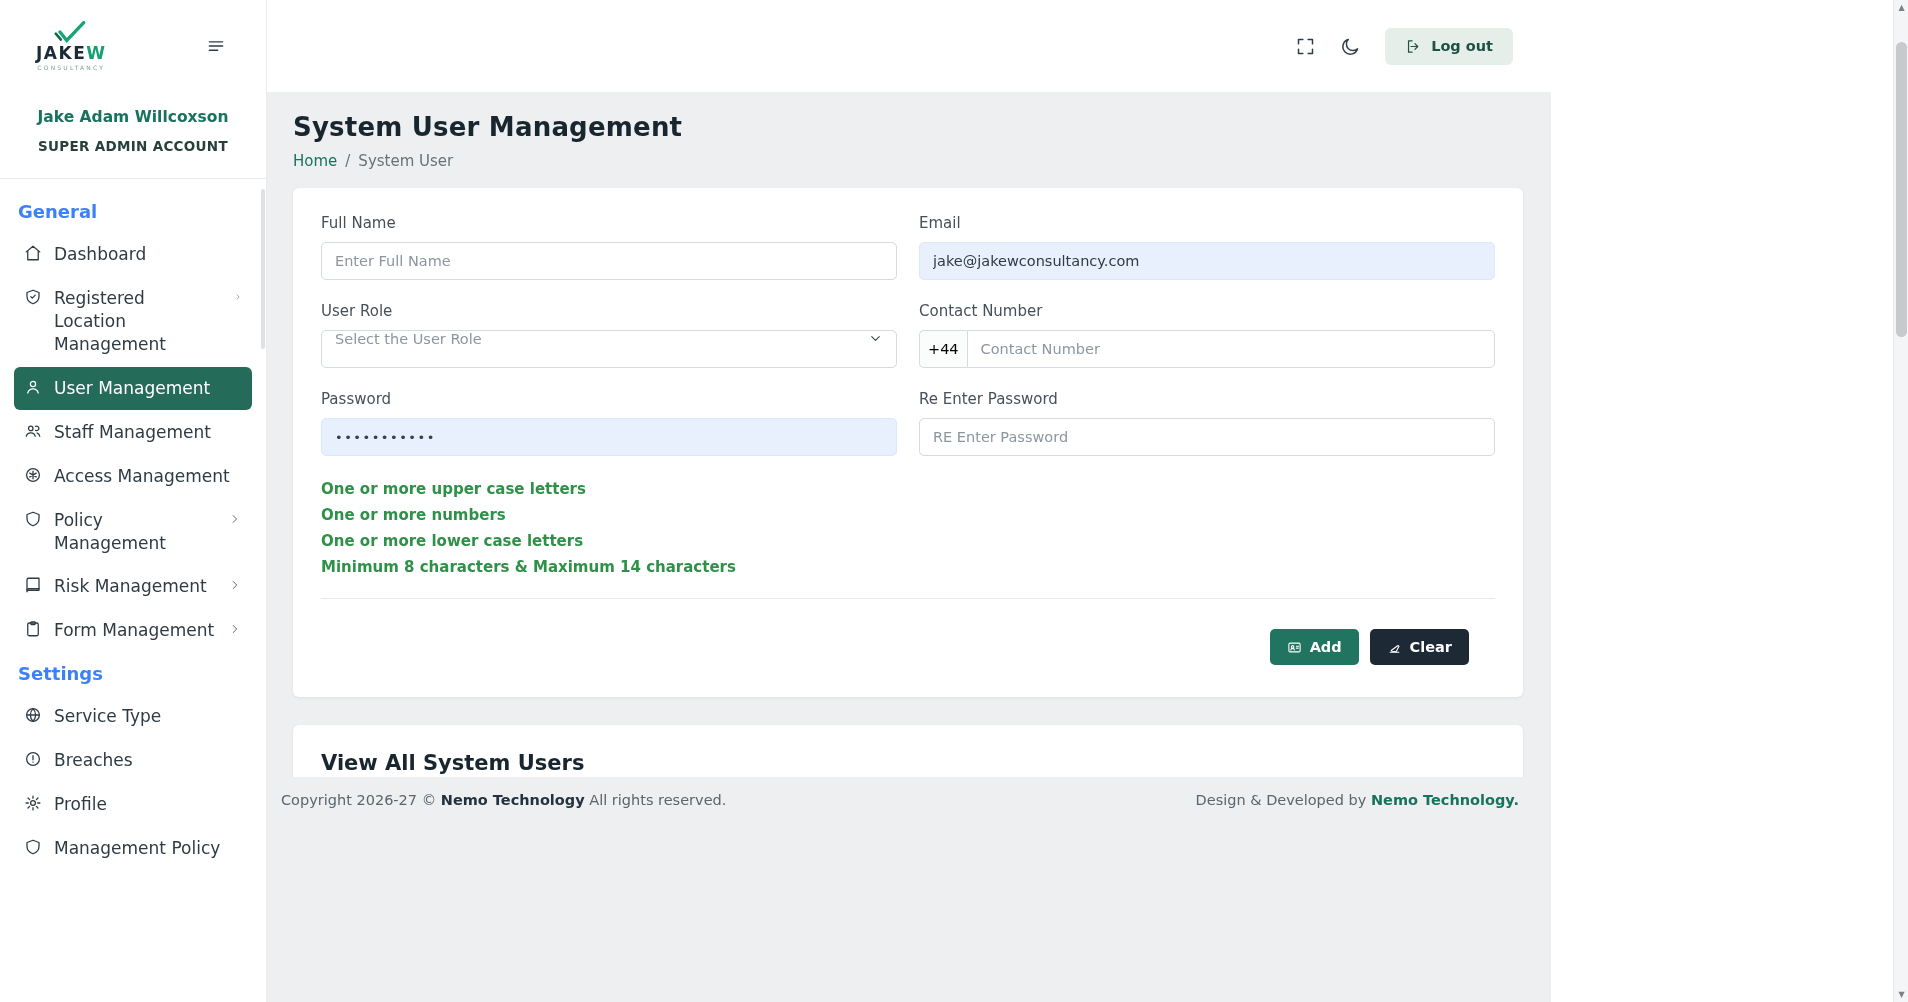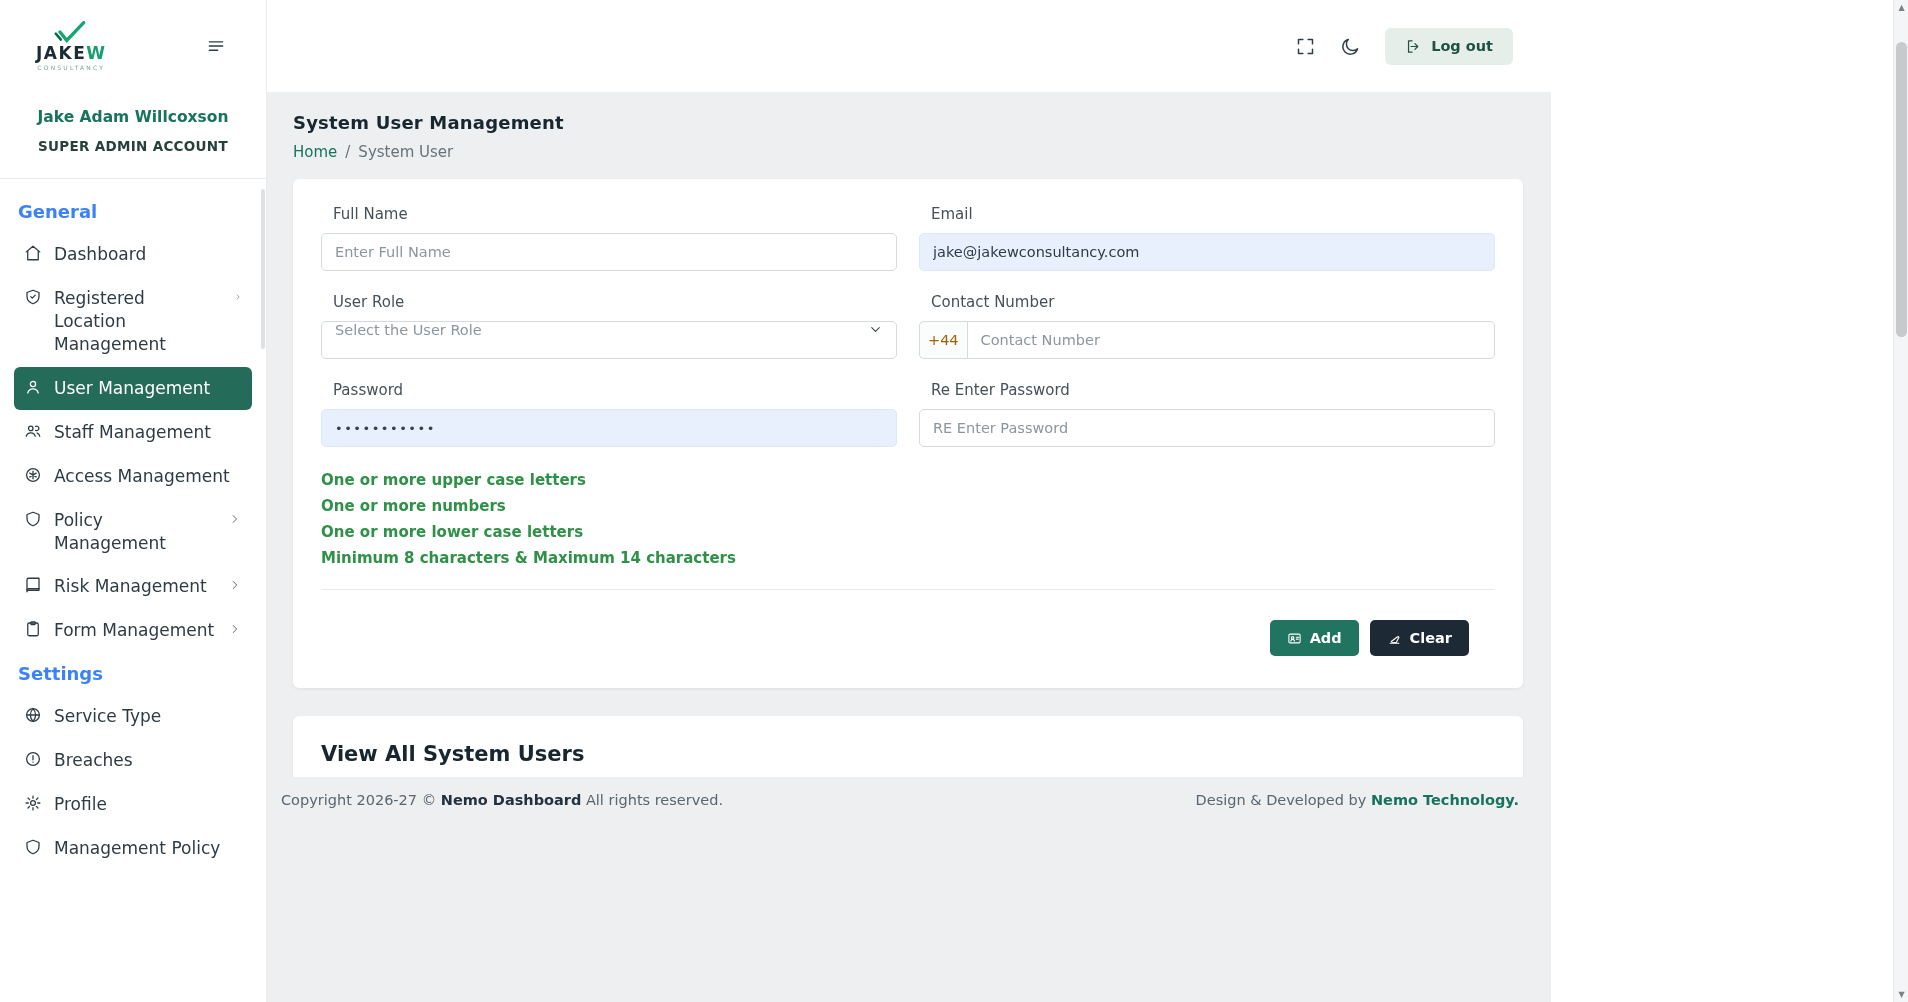--- a/index.html
+++ b/index.html
@@ -37,40 +37,40 @@
 
   
   .main { flex:1; display:flex; flex-direction:column; background:#edeff1; }
   .topbar { height:92px; background:#fff; display:flex; align-items:center; justify-content:flex-end;
             gap:24px; padding-right:38px; }
   .logout-btn { display:flex; align-items:center; gap:9px; background:#e5eee8; color:#1d5244;
                 border:none; border-radius:6px; padding:10px 20px; font-size:14.5px; font-weight:600;
                 cursor:pointer; font-family:inherit; }
 
   .content { flex:0 0 685px; height:685px; overflow:hidden; padding:20px 28px 0 26px; }
-  .page-title { font-size:18px; font-weight:bold; color:#18272f; letter-spacing:.2px; }
+  .page-title { font-size:26px; font-weight:bold; color:#18272f; letter-spacing:.2px; }
   .breadcrumb { margin-top:10px; font-size:15px; color:#68727a; display:flex; gap:8px; }
   .breadcrumb .home { color:#17735e; cursor:pointer; }
 
   .card { background:#fff; border-radius:6px; box-shadow:0 1px 3px rgba(25,45,60,.07); }
   .form-card { margin-top:18px; padding:26px 28px 32px; }
   .form-grid { display:grid; grid-template-columns:1fr 1fr; column-gap:22px; row-gap:22px; }
-  .field label { display:block; font-size:15px; color:#475059; margin-bottom:10px;margin-left:12px; }
+  .field label { display:block; font-size:15px; color:#475059; margin-bottom:10px; }
   .control { height:38px; width:100%; border:1px solid #d5dadf; border-radius:5px; padding:0 13px;
              font-size:14.5px; color:#2e3b43; background:#fff; font-family:inherit; outline:none; }
   .control::placeholder { color:#8d969e; }
   .autofill { background:#e8f0fe; border-color:#dbe7fb; }
   .pwd { letter-spacing:1.5px; font-size:13px; color:#39424a; }
   .select { display:flex; align-items:flex-start; justify-content:space-between; cursor:pointer; }
   .select .sel-text { color:#8d969e; }
   .select svg { width:15px; height:15px; color:#39424a; }
   .input-group { display:flex; }
   .input-group .prefix { width:52px; border:1px solid #d5dadf; border-right:none;
                          border-radius:5px 0 0 5px; display:flex; align-items:center; justify-content:center;
-                         color:#a16207; font-size:14.5px; background:#fbfcfc; }
+                         color:#000000; font-size:14.5px; background:#fbfcfc; }
   .input-group .control { border-radius:0 5px 5px 0; }
 
   .validation { margin-top:24px; }
   .validation div { color:#2f9148; font-size:15px; font-weight:600; margin-bottom:8px; }
   .divider { border:none; border-top:1px solid #e7eaec; margin-top:22px; }
   .btn-row { display:flex; justify-content:flex-end; gap:11px; margin-top:30px; padding-right:26px; }
   .btn { display:flex; align-items:center; gap:8px; height:36px; padding:0 17px; border:none;
          border-radius:5px; color:#fff; font-size:14.5px; font-weight:600; cursor:pointer; font-family:inherit; }
   .btn svg { width:15px; height:15px; }
   .btn-add { background:#21745f; }
@@ -335,21 +335,21 @@
         </div>
       </section>
 
       <section class="card table-card">
         <h2>View All System Users</h2>
       </section>
     </div>
 
     <footer class="footer">
       <div>
-        <span>Copyright 2026-27 © </span><b>Nemo Dashboard</b><span> All rights reserved.</span>
+        <span>Copyright 2026-27 © </span><b>Nemo Technology</b><span> All rights reserved.</span>
       </div>
       <div>
         <span>Design &amp; Developed by </span><span class="brand-link">Nemo Technology.</span>
       </div>
     </footer>
 
     <div class="filler"></div>
   </div>
 </div>
 

